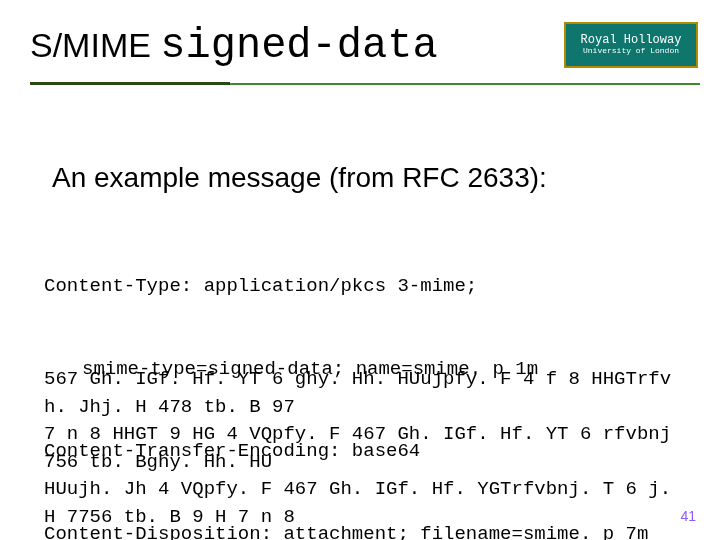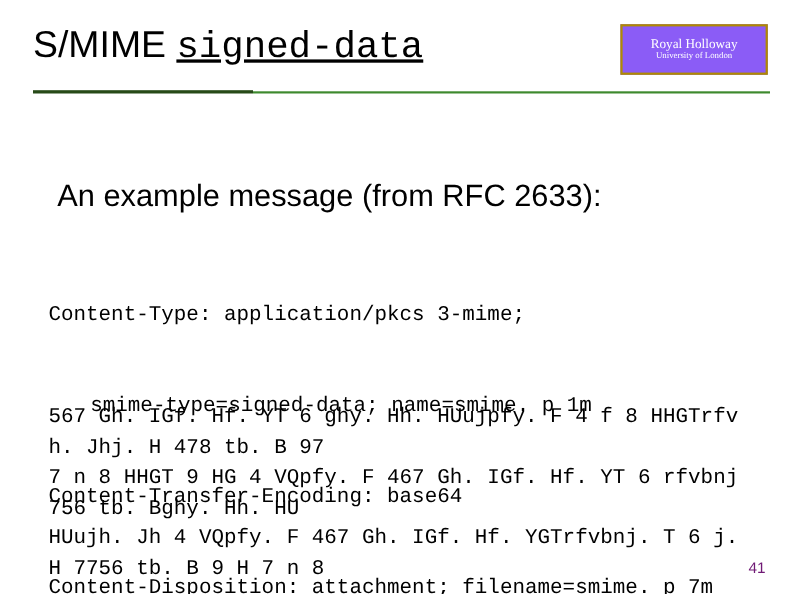--- a/index.html
+++ b/index.html
@@ -26,38 +26,37 @@
     height: 60px;
   }
   .title {
     font-size: 34px;
     font-family: Arial, Helvetica, sans-serif;
     color: #000;
     white-space: nowrap;
   }
   .title .mono-part {
     font-family: "Courier New", Courier, monospace;
-    font-size: 34px;
-    text-decoration: underline;
+    font-size: 42px;
   }
   .logo {
     position: absolute;
     top: 22px;
     right: 22px;
     width: 134px;
     height: 46px;
-    background: #8b5cf6;
+    background: #0f766e;
     border: 2px solid #b08a00;
     box-sizing: border-box;
     display: flex;
     flex-direction: column;
     align-items: center;
     justify-content: center;
     color: #fff;
-    font-family: Liberation Serif, serif;
+    font-family: Liberation Mono, monospace;
   }
   .logo .line1 {
     font-size: 12px;
     line-height: 1.1;
     white-space: nowrap;
   }
   .logo .line2 {
     font-size: 8px;
     line-height: 1.1;
     white-space: nowrap;
@@ -116,21 +115,21 @@
     word-break: break-all;
   }
   .body-block div {
     line-height: 1.45;
   }
   .pagenum {
     position: absolute;
     bottom: 16px;
     right: 24px;
     font-size: 14px;
-    color: #701a75;
+    color: #8b5cf6;
   }
   .sans { font-family: Liberation Sans, sans-serif; }
 </style>
 </head>
 <body>
 
 <div class="slide">
 
   <div class="title-row">
     <span class="title">

